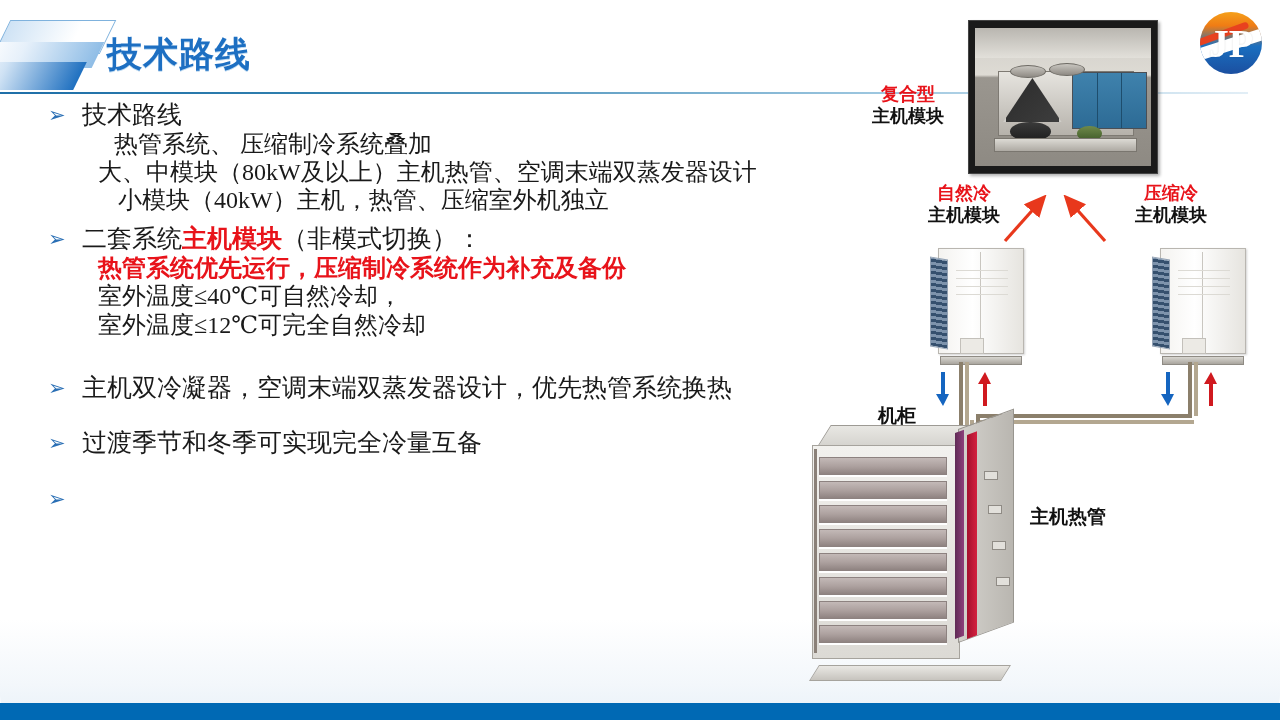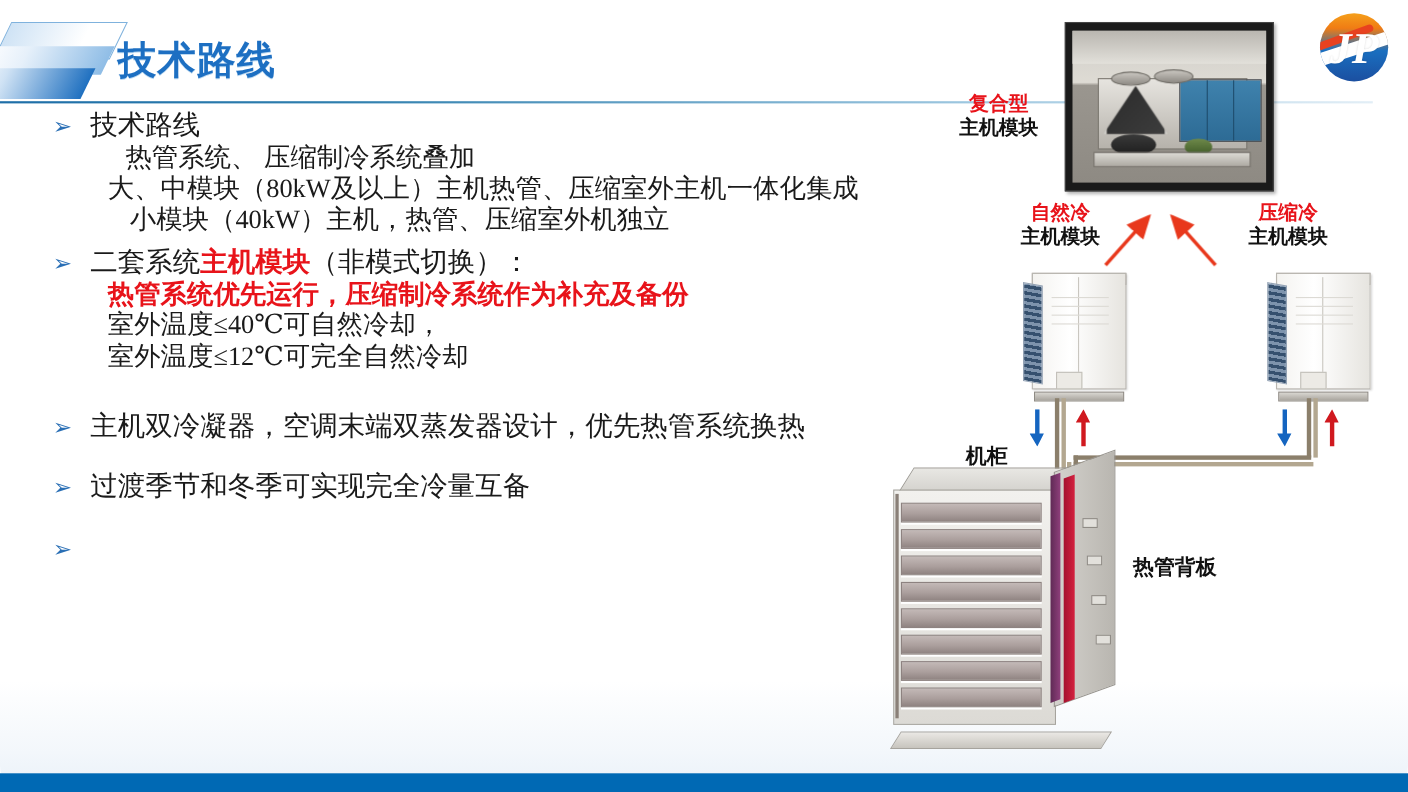--- a/index.html
+++ b/index.html
@@ -31,21 +31,21 @@
   
   .logo{position:absolute;right:18px;top:12px;width:62px;height:62px;border-radius:50%;
     background:linear-gradient(to bottom,#f5a01b 0%,#f07c14 22%,#1a6fc0 55%,#1b4fa0 100%);
     overflow:hidden;}
   .logo .sw1{position:absolute;left:-6px;top:26px;width:76px;height:12px;background:#ffffff;
     transform:rotate(-18deg);border-radius:6px;}
   .logo .sw2{position:absolute;left:-8px;top:19px;width:58px;height:7px;background:#e8421f;
     transform:rotate(-20deg);border-radius:4px;}
   .logo .jp{position:absolute;left:0;top:0;width:62px;height:62px;
     font-family:"Liberation Serif",serif;color:#fff;font-size:40px;font-weight:bold;
-    display:flex;align-items:center;justify-content:center;font-style:italic;
+    display:flex;align-items:center;justify-content:center;
     text-shadow:0 0 2px rgba(0,0,0,.15);}
 
   
   .body-text{position:absolute;left:48px;top:100px;width:810px;color:#1a1a1a;}
   .row{display:flex;align-items:flex-start;}
   .bul{width:34px;flex:0 0 34px;color:#2a6fb5;font-size:21px;line-height:1;padding-top:5px;
        font-family:"DejaVu Sans",sans-serif;}
   .ln{font-size:24px;line-height:1.18;white-space:pre;}
   .l1{font-size:25px;}
   .ind1{padding-left:66px;}
@@ -159,21 +159,21 @@
     <div class="jp">JP</div>
   </div>
 
   <div class="body-text">
 
     <div class="row">
       <div class="bul">➢</div>
       <div class="ln l1">技术路线</div>
     </div>
     <div class="ln ind1">热管系统、 压缩制冷系统叠加</div>
-    <div class="ln ind2">大、中模块（80kW及以上）主机热管、压缩室外主机一体化集成</div>
+    <div class="ln ind2">大、中模块（80kW及以上）主机热管、空调末端双蒸发器设计</div>
     <div class="ln ind3">小模块（40kW）主机，热管、压缩室外机独立</div>
 
     <div class="gap-s"></div>
 
     <div class="row">
       <div class="bul">➢</div>
       <div class="ln l1"><span>二套系统</span><span class="redb">主机模块</span><span>（非模式切换）：</span></div>
     </div>
     <div class="ln ind2 redb">热管系统优先运行，压缩制冷系统作为补充及备份</div>
     <div class="ln ind2">室外温度≤40℃可自然冷却，</div>
@@ -308,21 +308,21 @@
         </svg>
     </div>
     <div class="vark" style="left:414px;top:372px;">
       <svg width="14" height="34" viewBox="0 0 14 34">
         <path d="M5,34 h4 v-22 h4 L7,0 L0,12 h5 z" fill="#d0191f"></path>
         </svg>
     </div>
 
     <div class="lbl" style="left:88px;top:404px;font-size:19px;">机柜</div>
 
-    <div class="lbl" style="left:240px;top:505px;font-size:19px;">热管背板</div>
+    <div class="lbl" style="left:240px;top:505px;font-size:19px;">主机热管</div>
 
     <div class="rack">
       <div class="topface"></div>
       <div class="front"></div>
       <div class="side"></div>
       <div class="rail" style="top:24px;height:204px;"></div>
       <div class="shelf" style="top:32px"></div>
       <div class="shelf" style="top:56px"></div>
       <div class="shelf" style="top:80px"></div>
       <div class="shelf" style="top:104px"></div>

